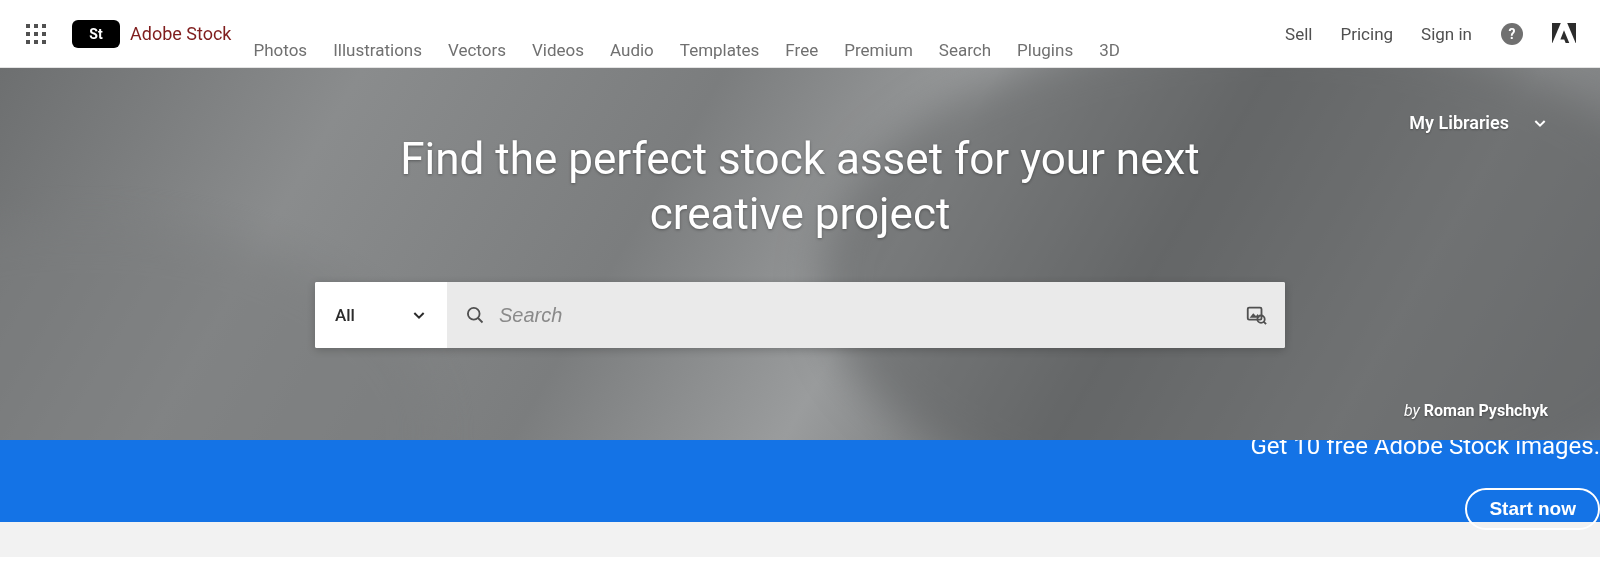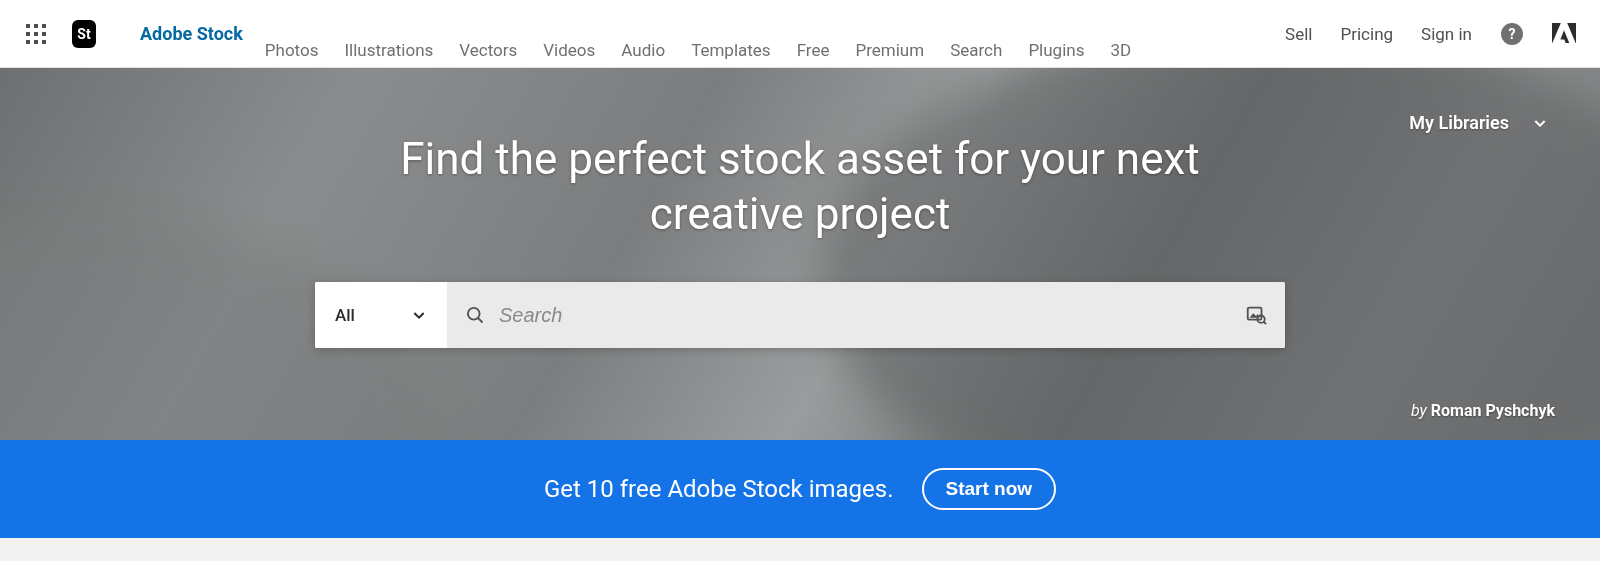--- a/index.html
+++ b/index.html
@@ -10,25 +10,25 @@
     padding: 0 24px; border-bottom: 1px solid #e4e4e4; background: #fff;
   }
   .apps-icon {
     width: 24px; height: 24px; color: #505050; margin-right: 24px;
     cursor: pointer;
   }
   .brand {
     display: flex; align-items: center; gap: 10px; margin-right: 22px; cursor: pointer;
   }
   .brand-badge {
-    width: 24px; height: 28px; border-radius: 6px; background: #000;
+    width: 48px; height: 28px; border-radius: 6px; background: #000;
     color: #fff; font-weight: 700; font-size: 14px; display:flex;
     align-items:center; justify-content:center;
   }
-  .brand-name { font-weight: 700; font-size: 18px; color:#0369a1;margin-left:34px; }
+  .brand-name { font-weight: 400; font-size: 18px; color:#7f1d1d; }
   .nav { display: flex; gap: 26px; margin-top: 32px; }
   .nav a { color:#707070; text-decoration:none; font-size:17px; cursor:pointer; }
   .spacer { flex: 1; }
   .right-links { display:flex; align-items:center; gap: 28px; margin-left: 12px; }
   .right-links a { color:#505050; text-decoration:none; font-size:17px; cursor:pointer; }
   .help-icon { width:24px; height:24px; color:#707070; cursor:pointer; }
   .adobe-logo { width:24px; height:22px; color:#2c2c2c; cursor:pointer; }
   
   .hero {
     position: relative; height: 372px; width: 100%;
@@ -71,29 +71,29 @@
     padding:0 18px; gap:14px;
   }
   .search-box svg.mag { width:20px; height:20px; color:#505050; }
   .search-box input {
     flex:1; border:none; outline:none; background:transparent;
     font-size:20px; color:#505050; font-style:italic;
   }
   .search-box input::placeholder { color:#8a8a8a; font-style:italic; }
   .img-search-icon { width:22px; height:22px; color:#505050; cursor:pointer; }
   .by-line {
-    position:absolute; bottom:20px; right:45px; z-index:3;
+    position:absolute; bottom:20px; right:52px; z-index:3;
     color:#fff; font-size:16px; text-shadow:0 1px 2px rgba(0,0,0,.4);
   }
   .by-line .by { font-style:italic; font-weight:400; }
   .by-line .name { font-weight:700; }
   
   .promo {
-    height:98px; background:#1473e6; display:flex;
-    align-items:center; justify-content:center; gap:28px;
+    height:82px; background:#1473e6; display:flex;
+    align-items:flex-end; justify-content:center; gap:28px;flex-direction:column;
   }
   .promo-text { color:#fff; font-size:24px; font-weight:400; }
   .promo-btn {
     border:2px solid #fff; border-radius:24px; padding:8px 22px;
     color:#fff; font-size:19px; font-weight:600; cursor:pointer;
     background:transparent;
   }
   .footer-space { height:35px; background:#f2f2f2; }
 </style>
 </head>

